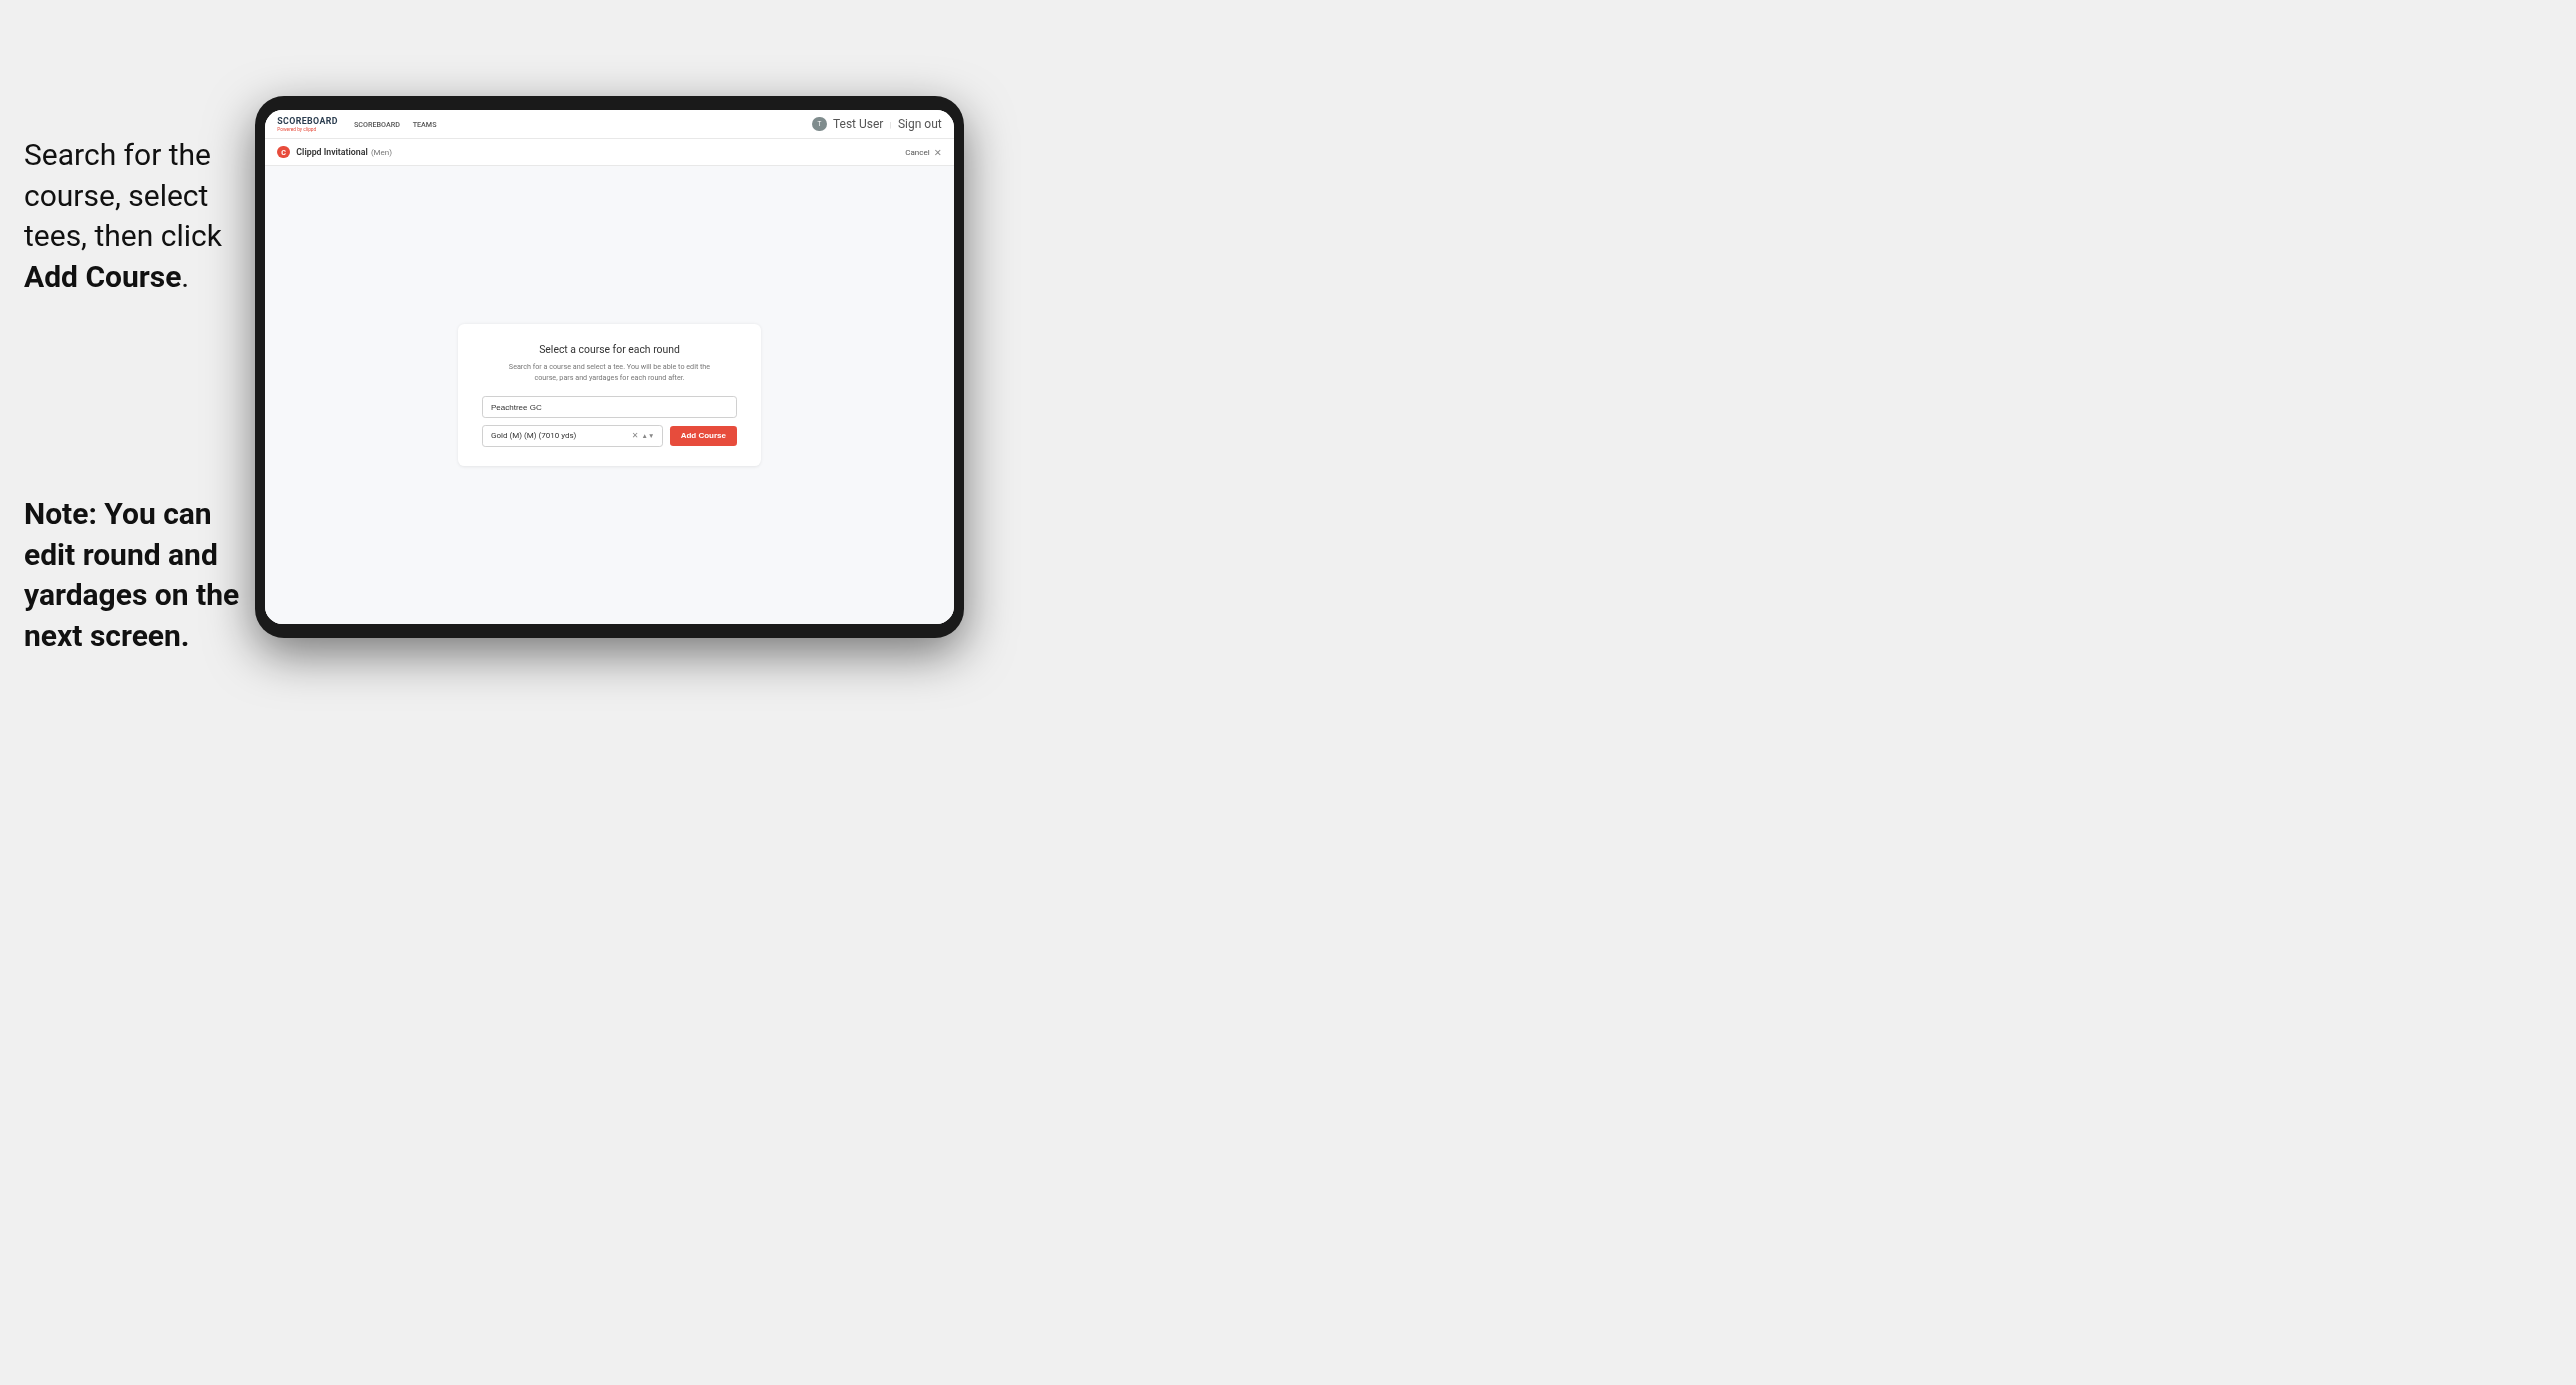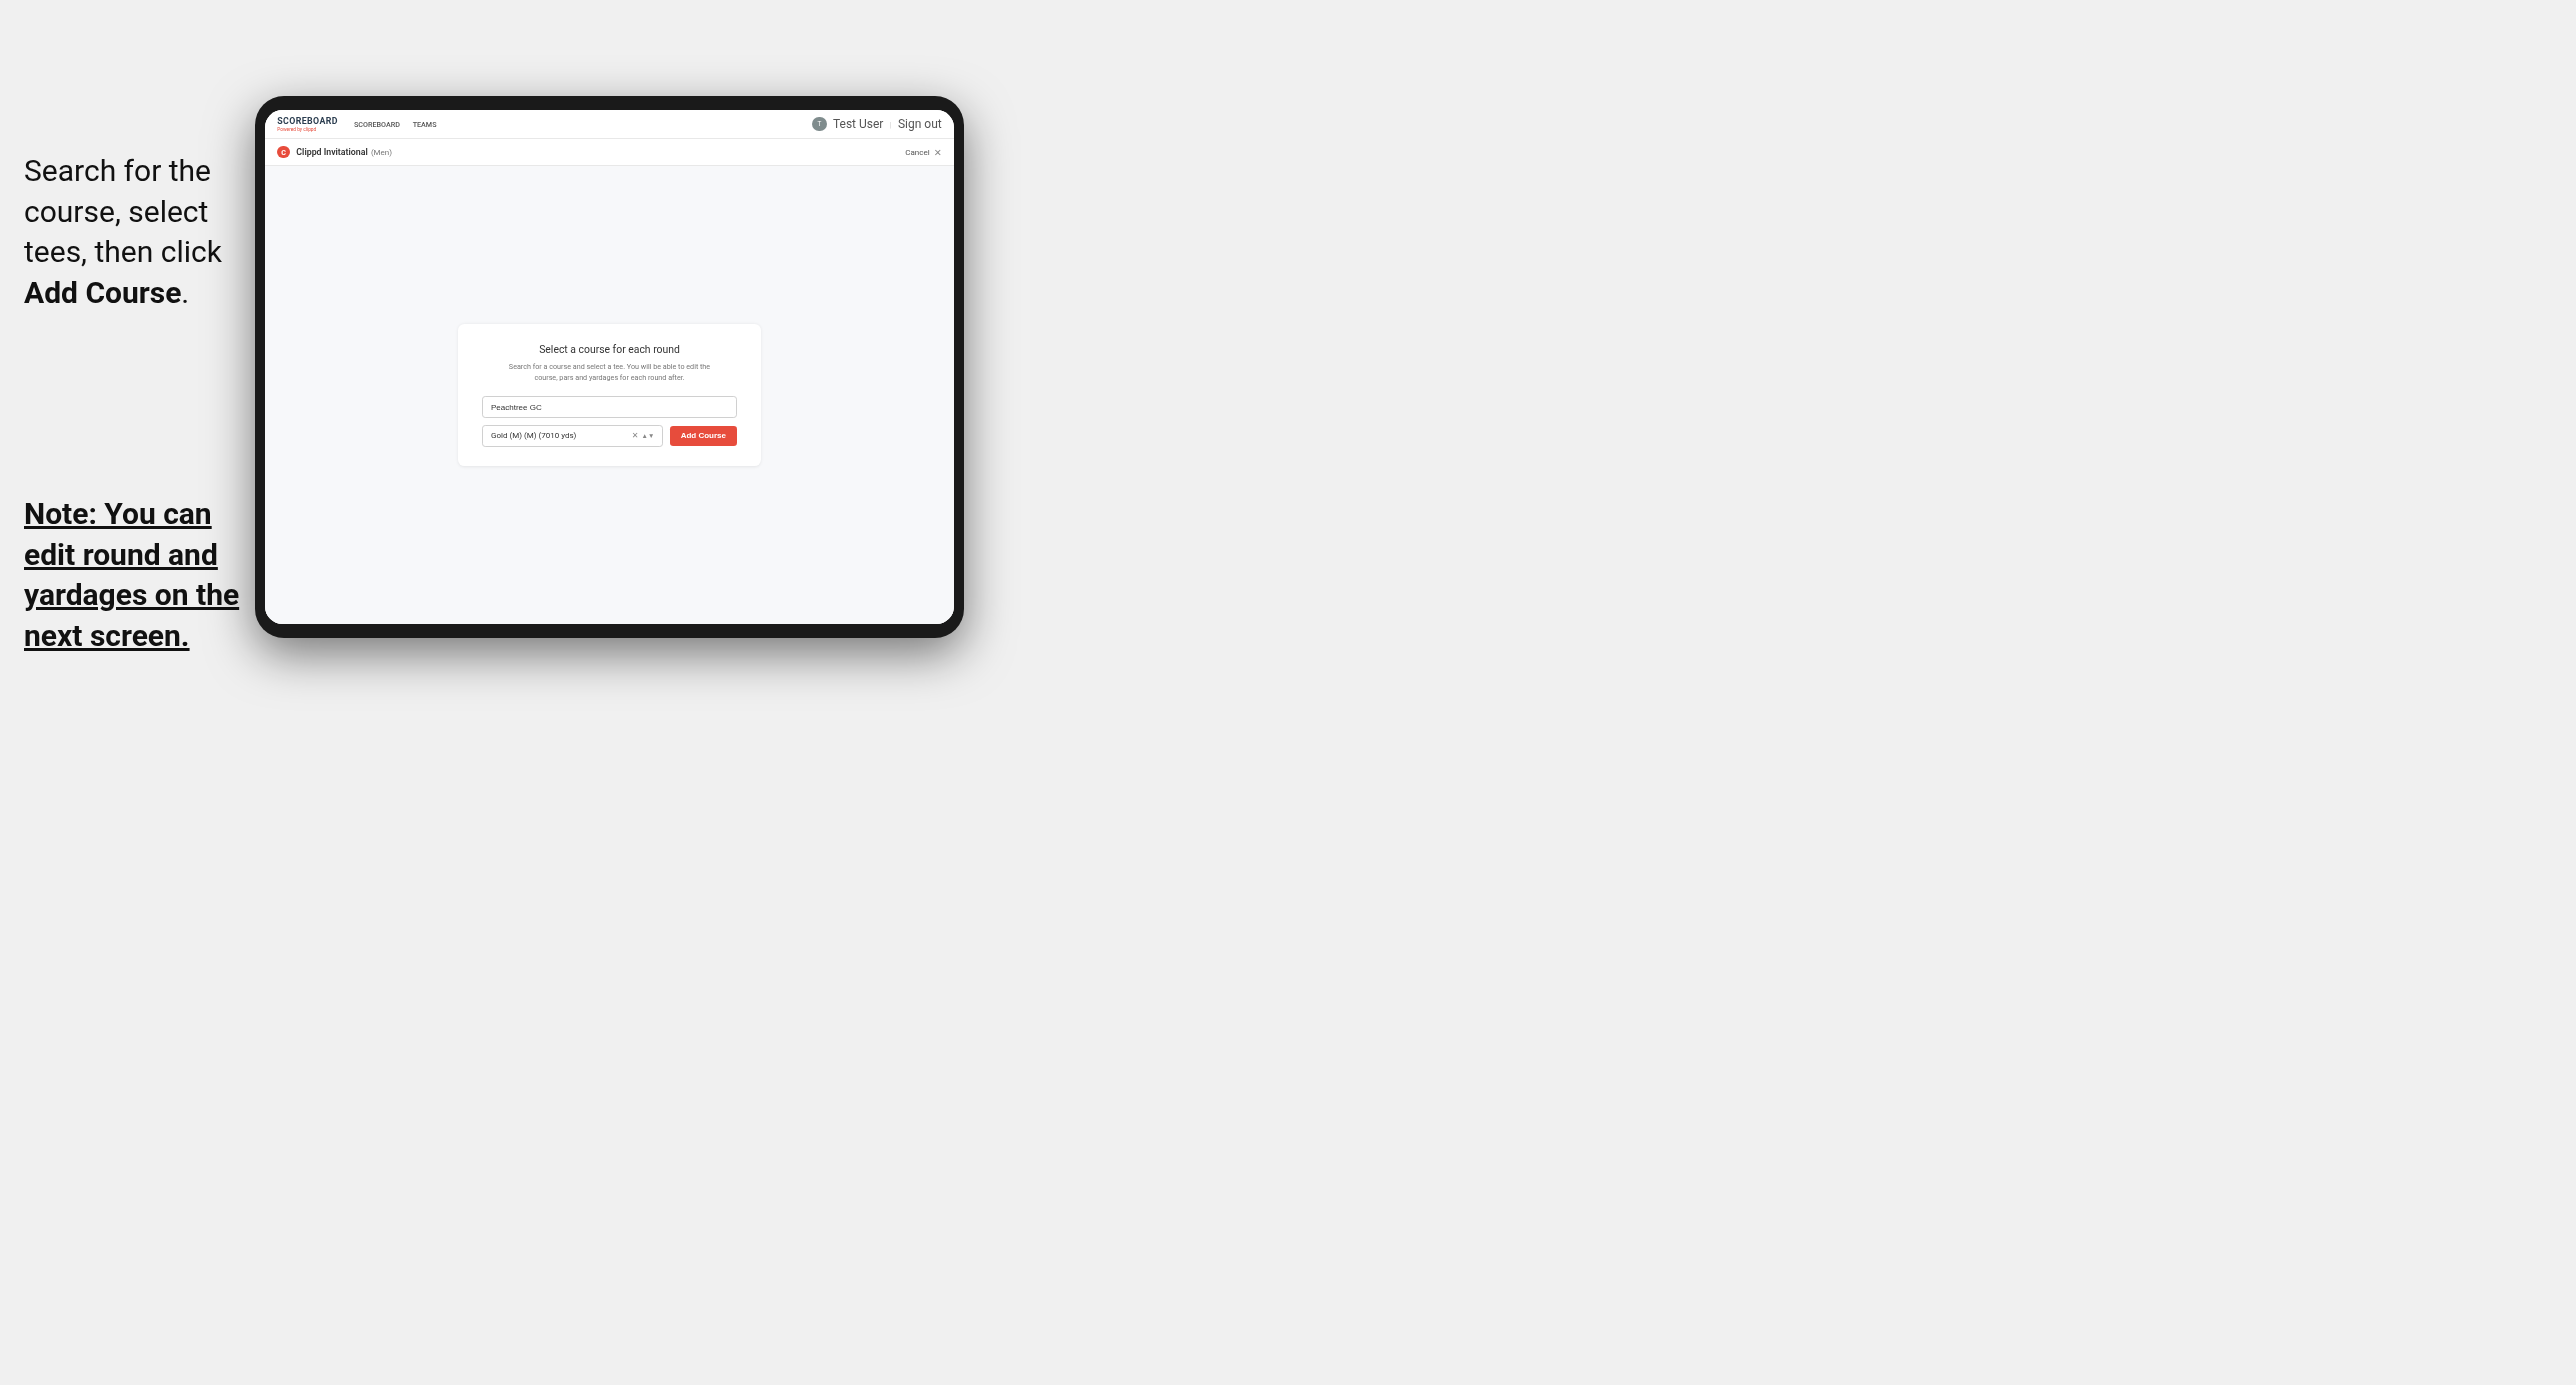--- a/index.html
+++ b/index.html
@@ -9,38 +9,37 @@
       width: 2576px;
       height: 1386px;
       position: relative;
       overflow: hidden;
     }
 
     
     .annotation-left {
       position: absolute;
       left: 24px;
-      top: 151px;
+      top: 135px;
       width: 231px;
       font-size: 30px;
       line-height: 1.35;
       color: #111;
     }
     .annotation-left .bold { font-weight: 700; }
 
     .annotation-note {
       position: absolute;
       left: 24px;
       top: 494px;
       width: 247px;
       font-size: 30px;
       line-height: 1.35;
       color: #111;
       font-weight: 700;
-      text-decoration: underline;
     }
 
     
     .tablet {
       position: absolute;
       left: 255px;
       top: 96px;
       width: 709px;
       height: 542px;
       background: #1a1a1a;

